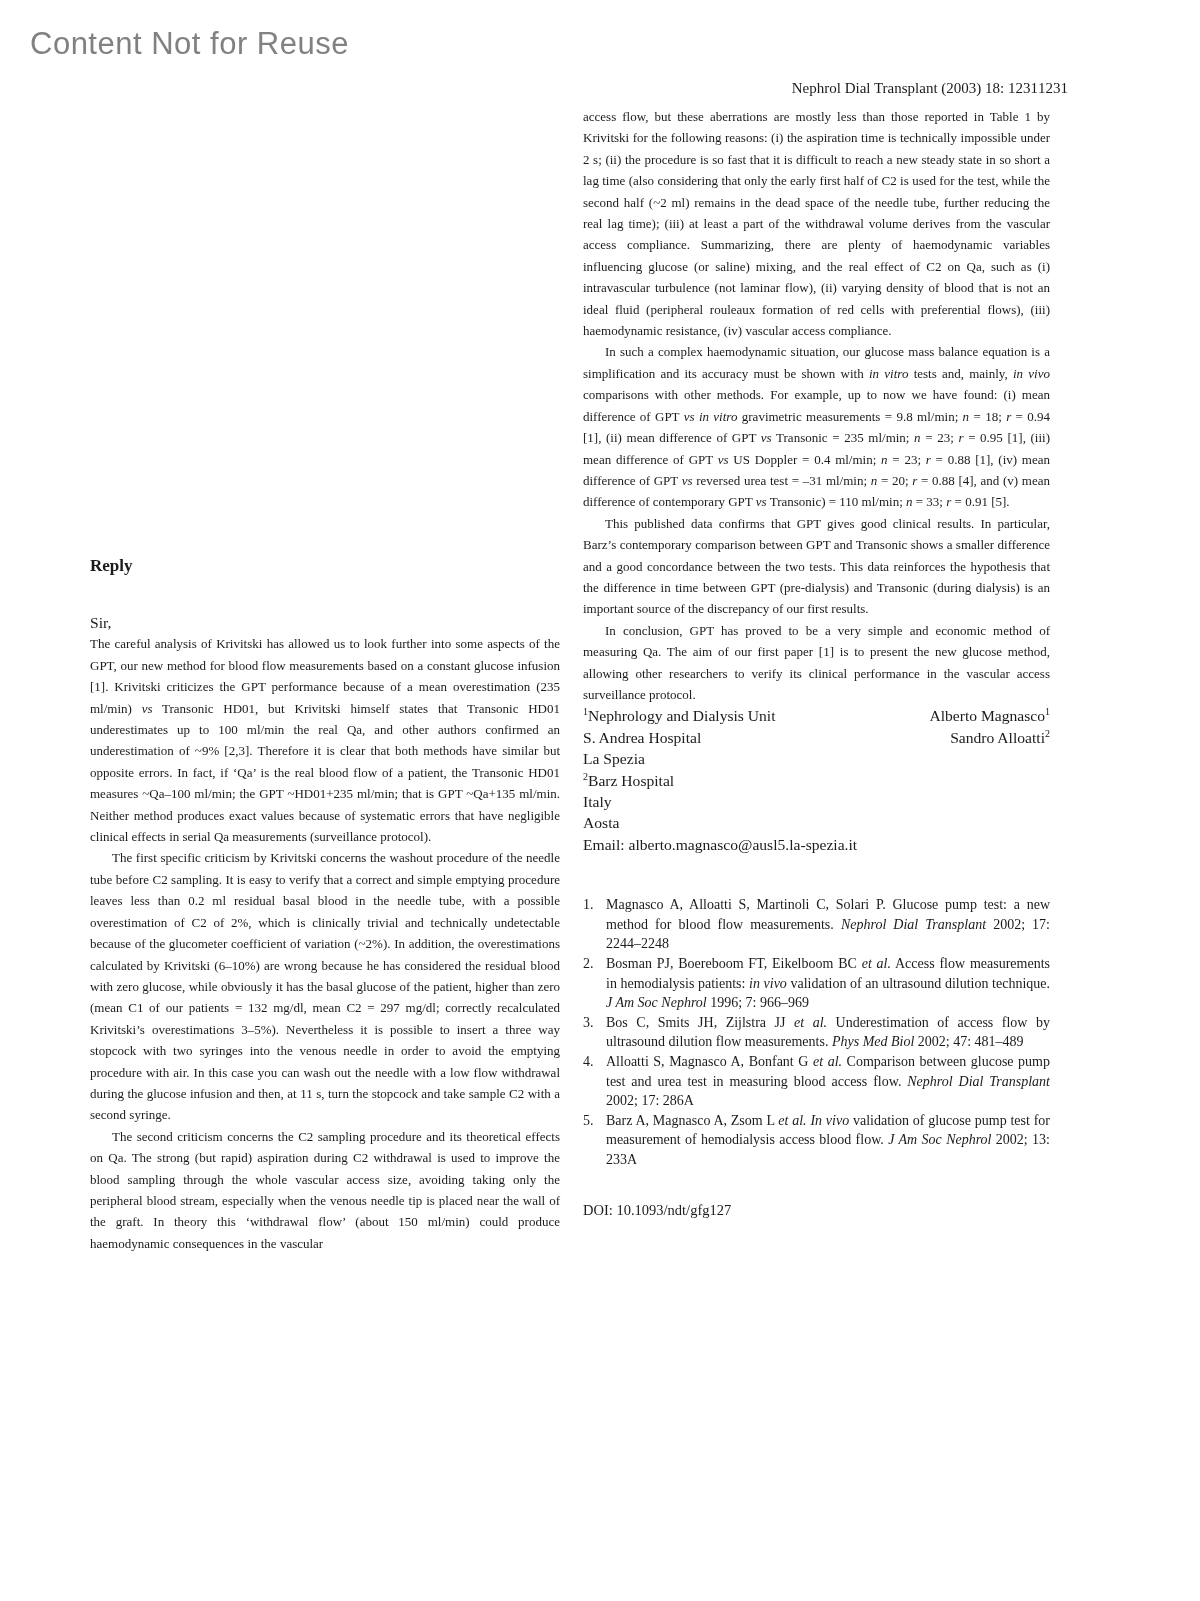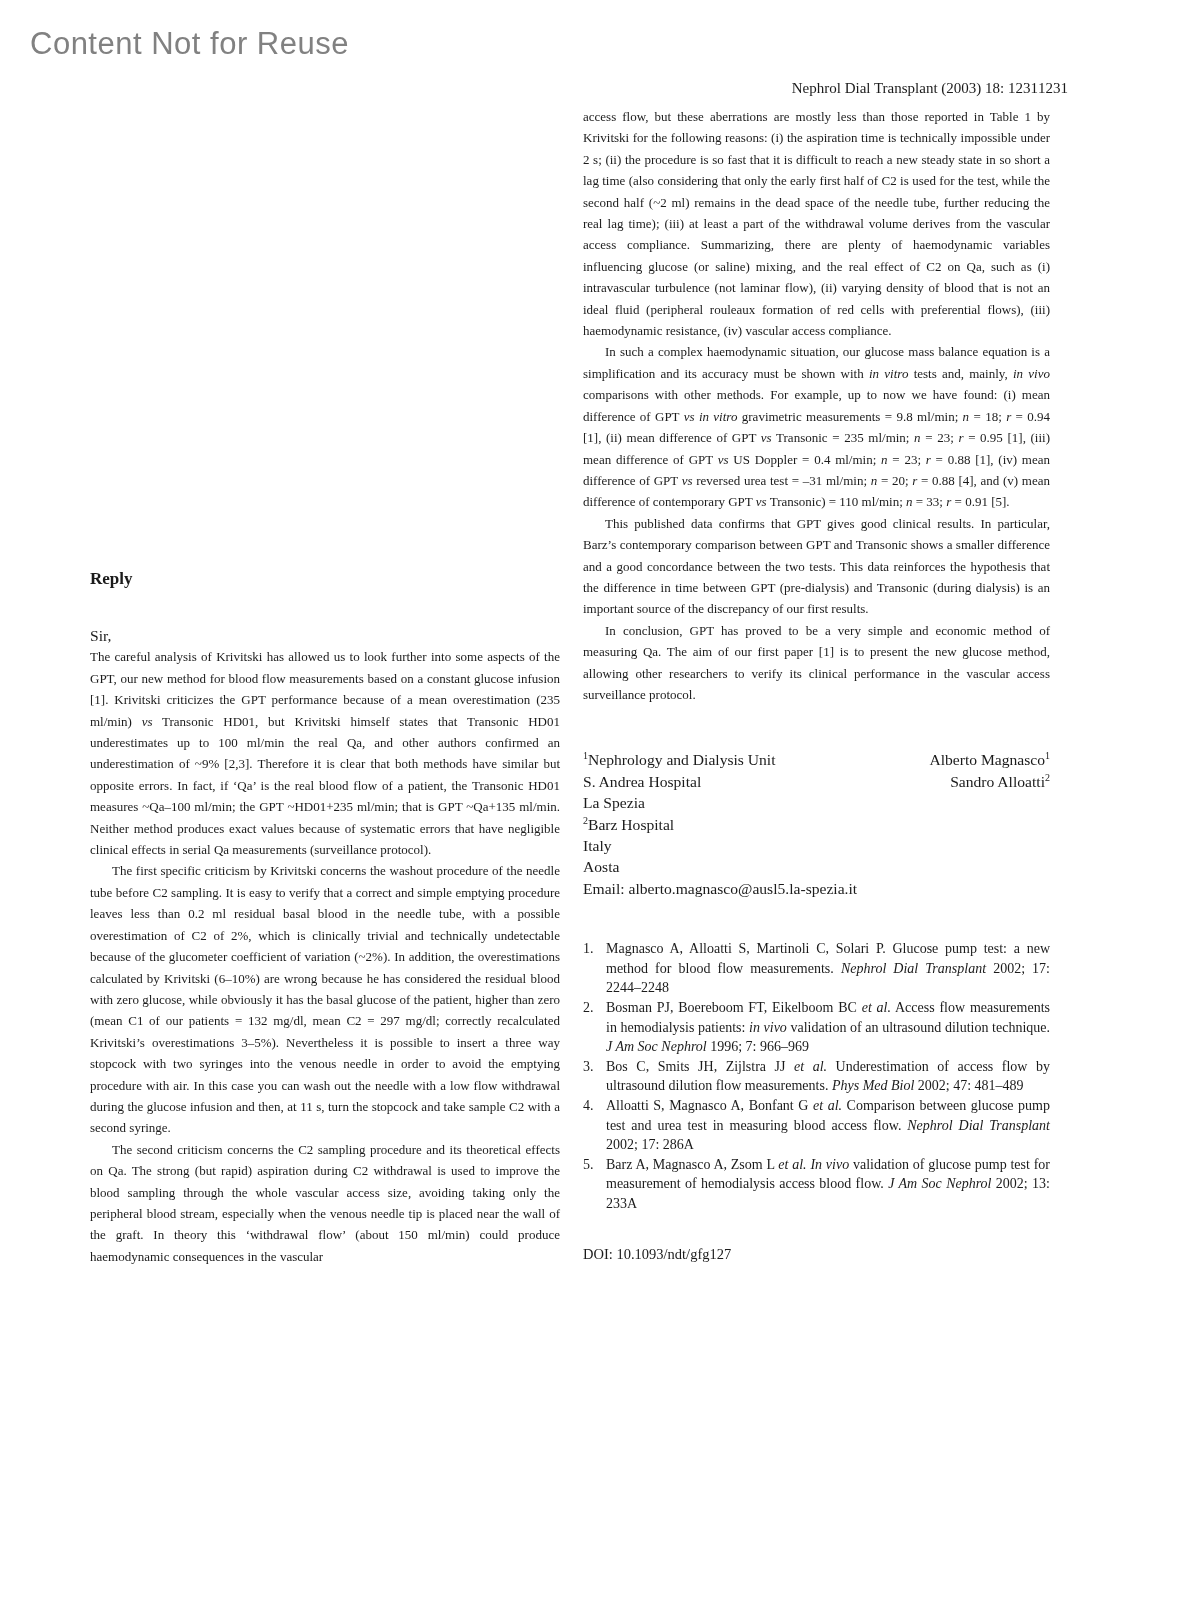--- a/index.html
+++ b/index.html
@@ -39,30 +39,29 @@
   .body-p {
     margin: 0;
     font-size: 13px;
     line-height: 21.4px;
     text-align: justify;
   }
   .indent { text-indent: 22px; }
   .reply-heading {
     font-size: 17px;
     font-weight: bold;
-    margin: 16px 0 36px 0;
+    margin: 3px 0 36px 0;
   }
   .salutation {
     margin: 0;
     font-size: 15.6px;
     line-height: 21.4px;
   }
   sup { font-size: 10px; line-height: 0; }
   .affil {
-    margin-top: 44px;
     font-size: 15.6px;
     line-height: 21.4px;
   }
   .affil-row { display: flex; justify-content: space-between; }
   .affil-left  { text-align: left; }
   .affil-right { text-align: left; }
   .refs {
     margin-top: 40px;
     font-size: 14px;
     line-height: 19.6px;

